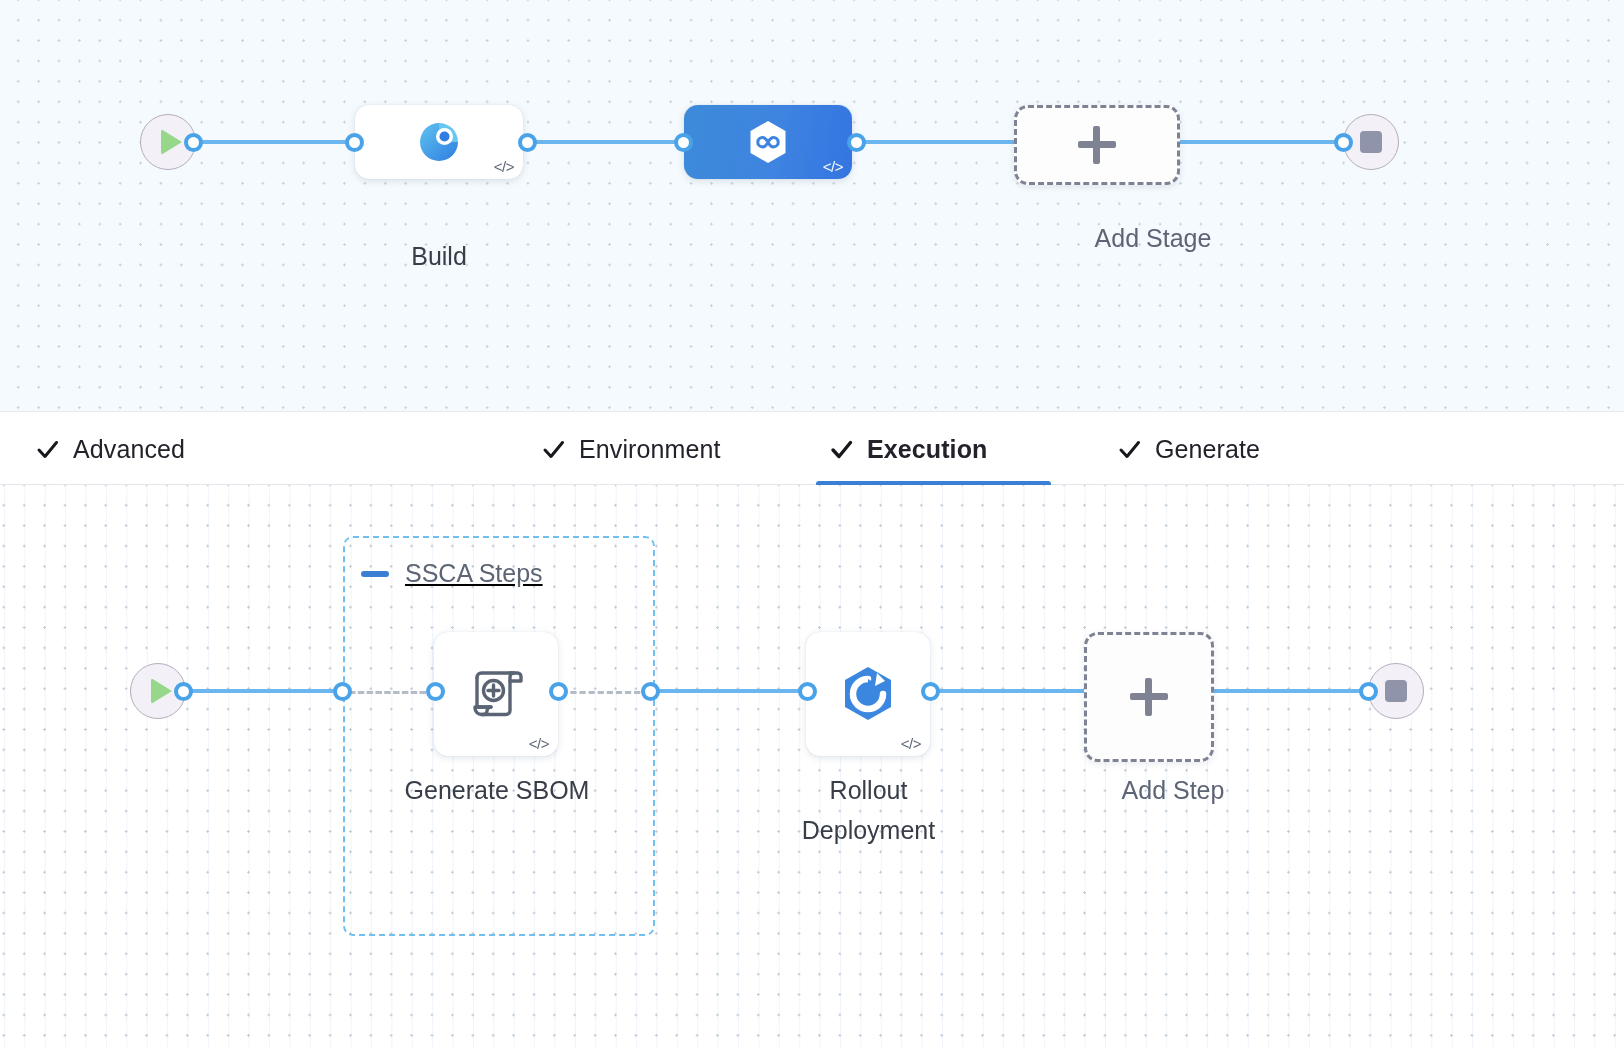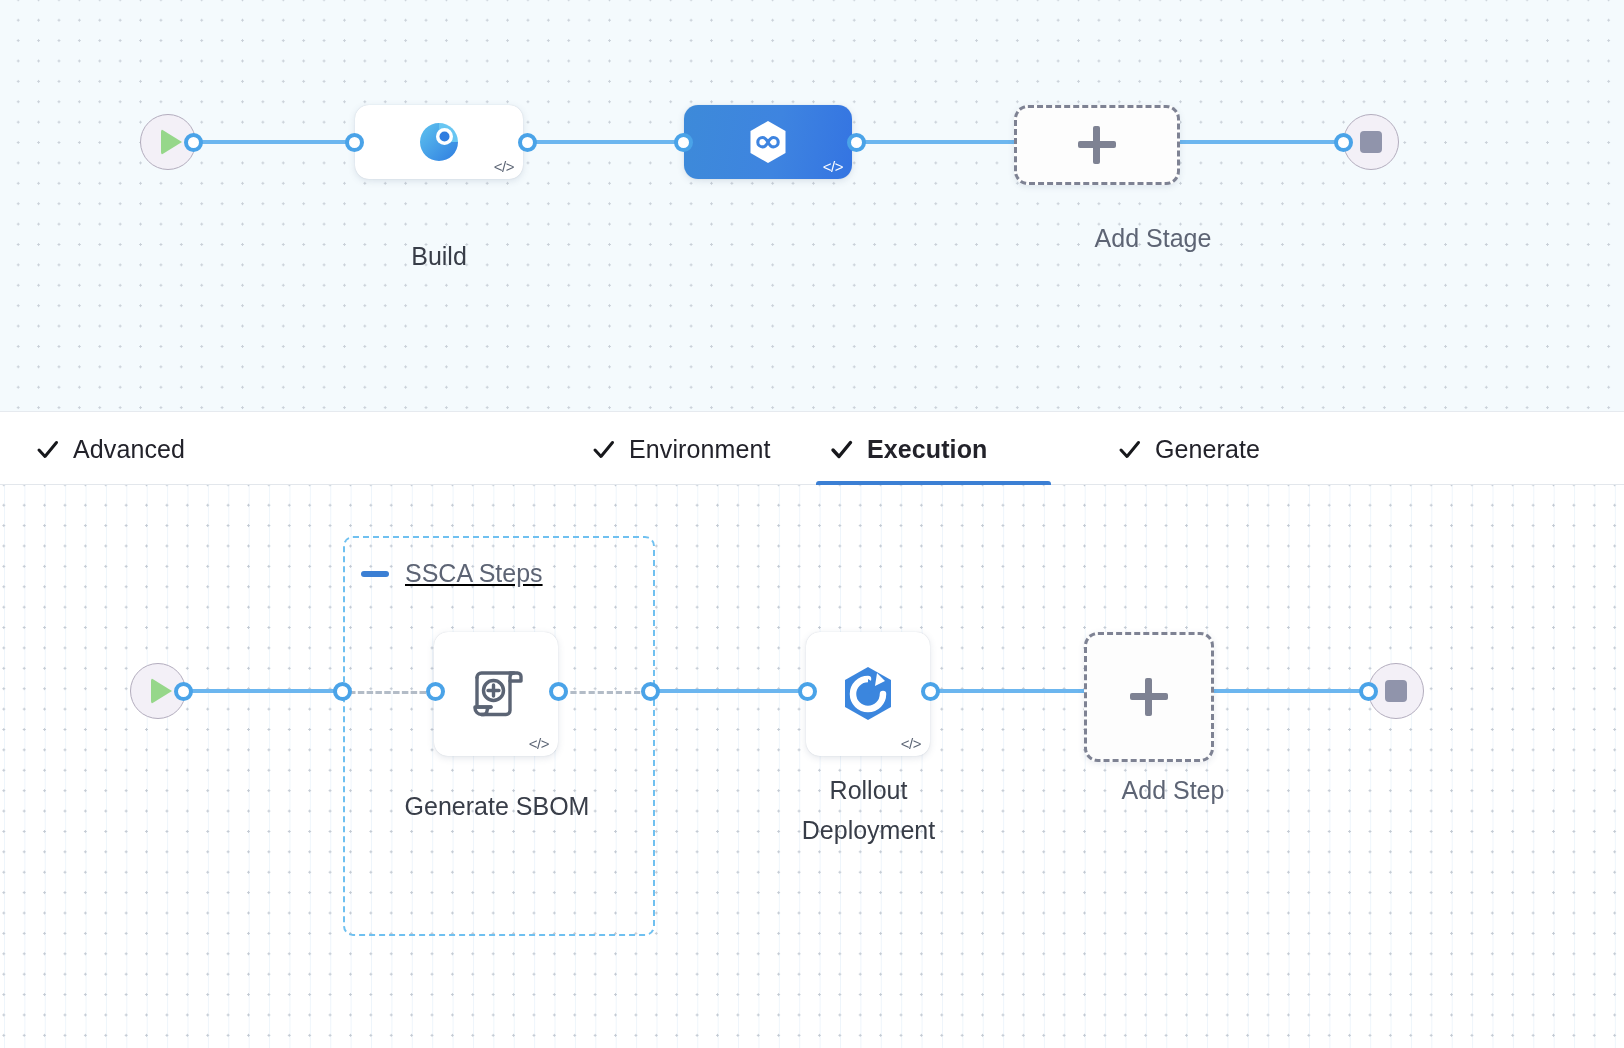--- a/index.html
+++ b/index.html
@@ -301,21 +301,21 @@
     <div class="tab" style="left:22px; width:200px;">
       <span class="tick">
         <svg width="23" height="23" viewBox="0 0 23 23">
             <path d="M3 12 L9 18.5 L20.5 4.5" fill="none" stroke="#17181c" stroke-width="3" stroke-linecap="round" stroke-linejoin="round"></path>
           </svg>
       </span>
       <span class="tlabel">Advanced</span>
     </div>
 
 
-    <div class="tab" style="left:578px; width:240px;">
+    <div class="tab" style="left:528px; width:240px;">
       <span class="tick">
         <svg width="23" height="23" viewBox="0 0 23 23">
             <path d="M3 12 L9 18.5 L20.5 4.5" fill="none" stroke="#17181c" stroke-width="3" stroke-linecap="round" stroke-linejoin="round"></path>
           </svg>
       </span>
       <span class="tlabel">Environment</span>
     </div>
 
     <div class="tab active" style="left:816px; width:235px;">
       <span class="tick">
@@ -369,21 +369,21 @@
             <path d="M14 48h16a4 4 0 0 0-4 4v-0a3.5 3.5 0 0 1-3.5 3.5h-2A6.5 6.5 0 0 1 14 49Z"></path>
             <circle cx="32.5" cy="31.5" r="10"></circle>
             <path d="M32.5 26v11M27 31.5h11"></path>
           </g>
         </svg>
       </span>
       <span class="codeglyph">&lt;/&gt;</span>
     </div>
     <div class="dot" style="left:426px; top:197px;"></div>
     <div class="dot" style="left:549px; top:197px;"></div>
-    <div class="caption" style="left:392px; top:285px; width:210px;margin-top:16px;">Generate SBOM</div>
+    <div class="caption" style="left:392px; top:285px; width:210px;">Generate SBOM</div>
 
     <div class="node" style="left:806px; top:147px; width:124px; height:124px;">
       <span>
         <svg width="70" height="70" viewBox="0 0 70 70">
           <path d="M35 8 L58 21 L58 48 L35 61 L12 48 L12 21 Z" fill="#3b86de"></path>
           <path d="M35 20a15 15 0 1 0 15 15" fill="none" stroke="#ffffff" stroke-width="6.5" stroke-linecap="round"></path>
           <path d="M35 20 L35 35 L48 28 Z" fill="#3b86de"></path>
           <path d="M44 14 L52 22 L42 27 Z" fill="#ffffff"></path>
         </svg>
       </span>

